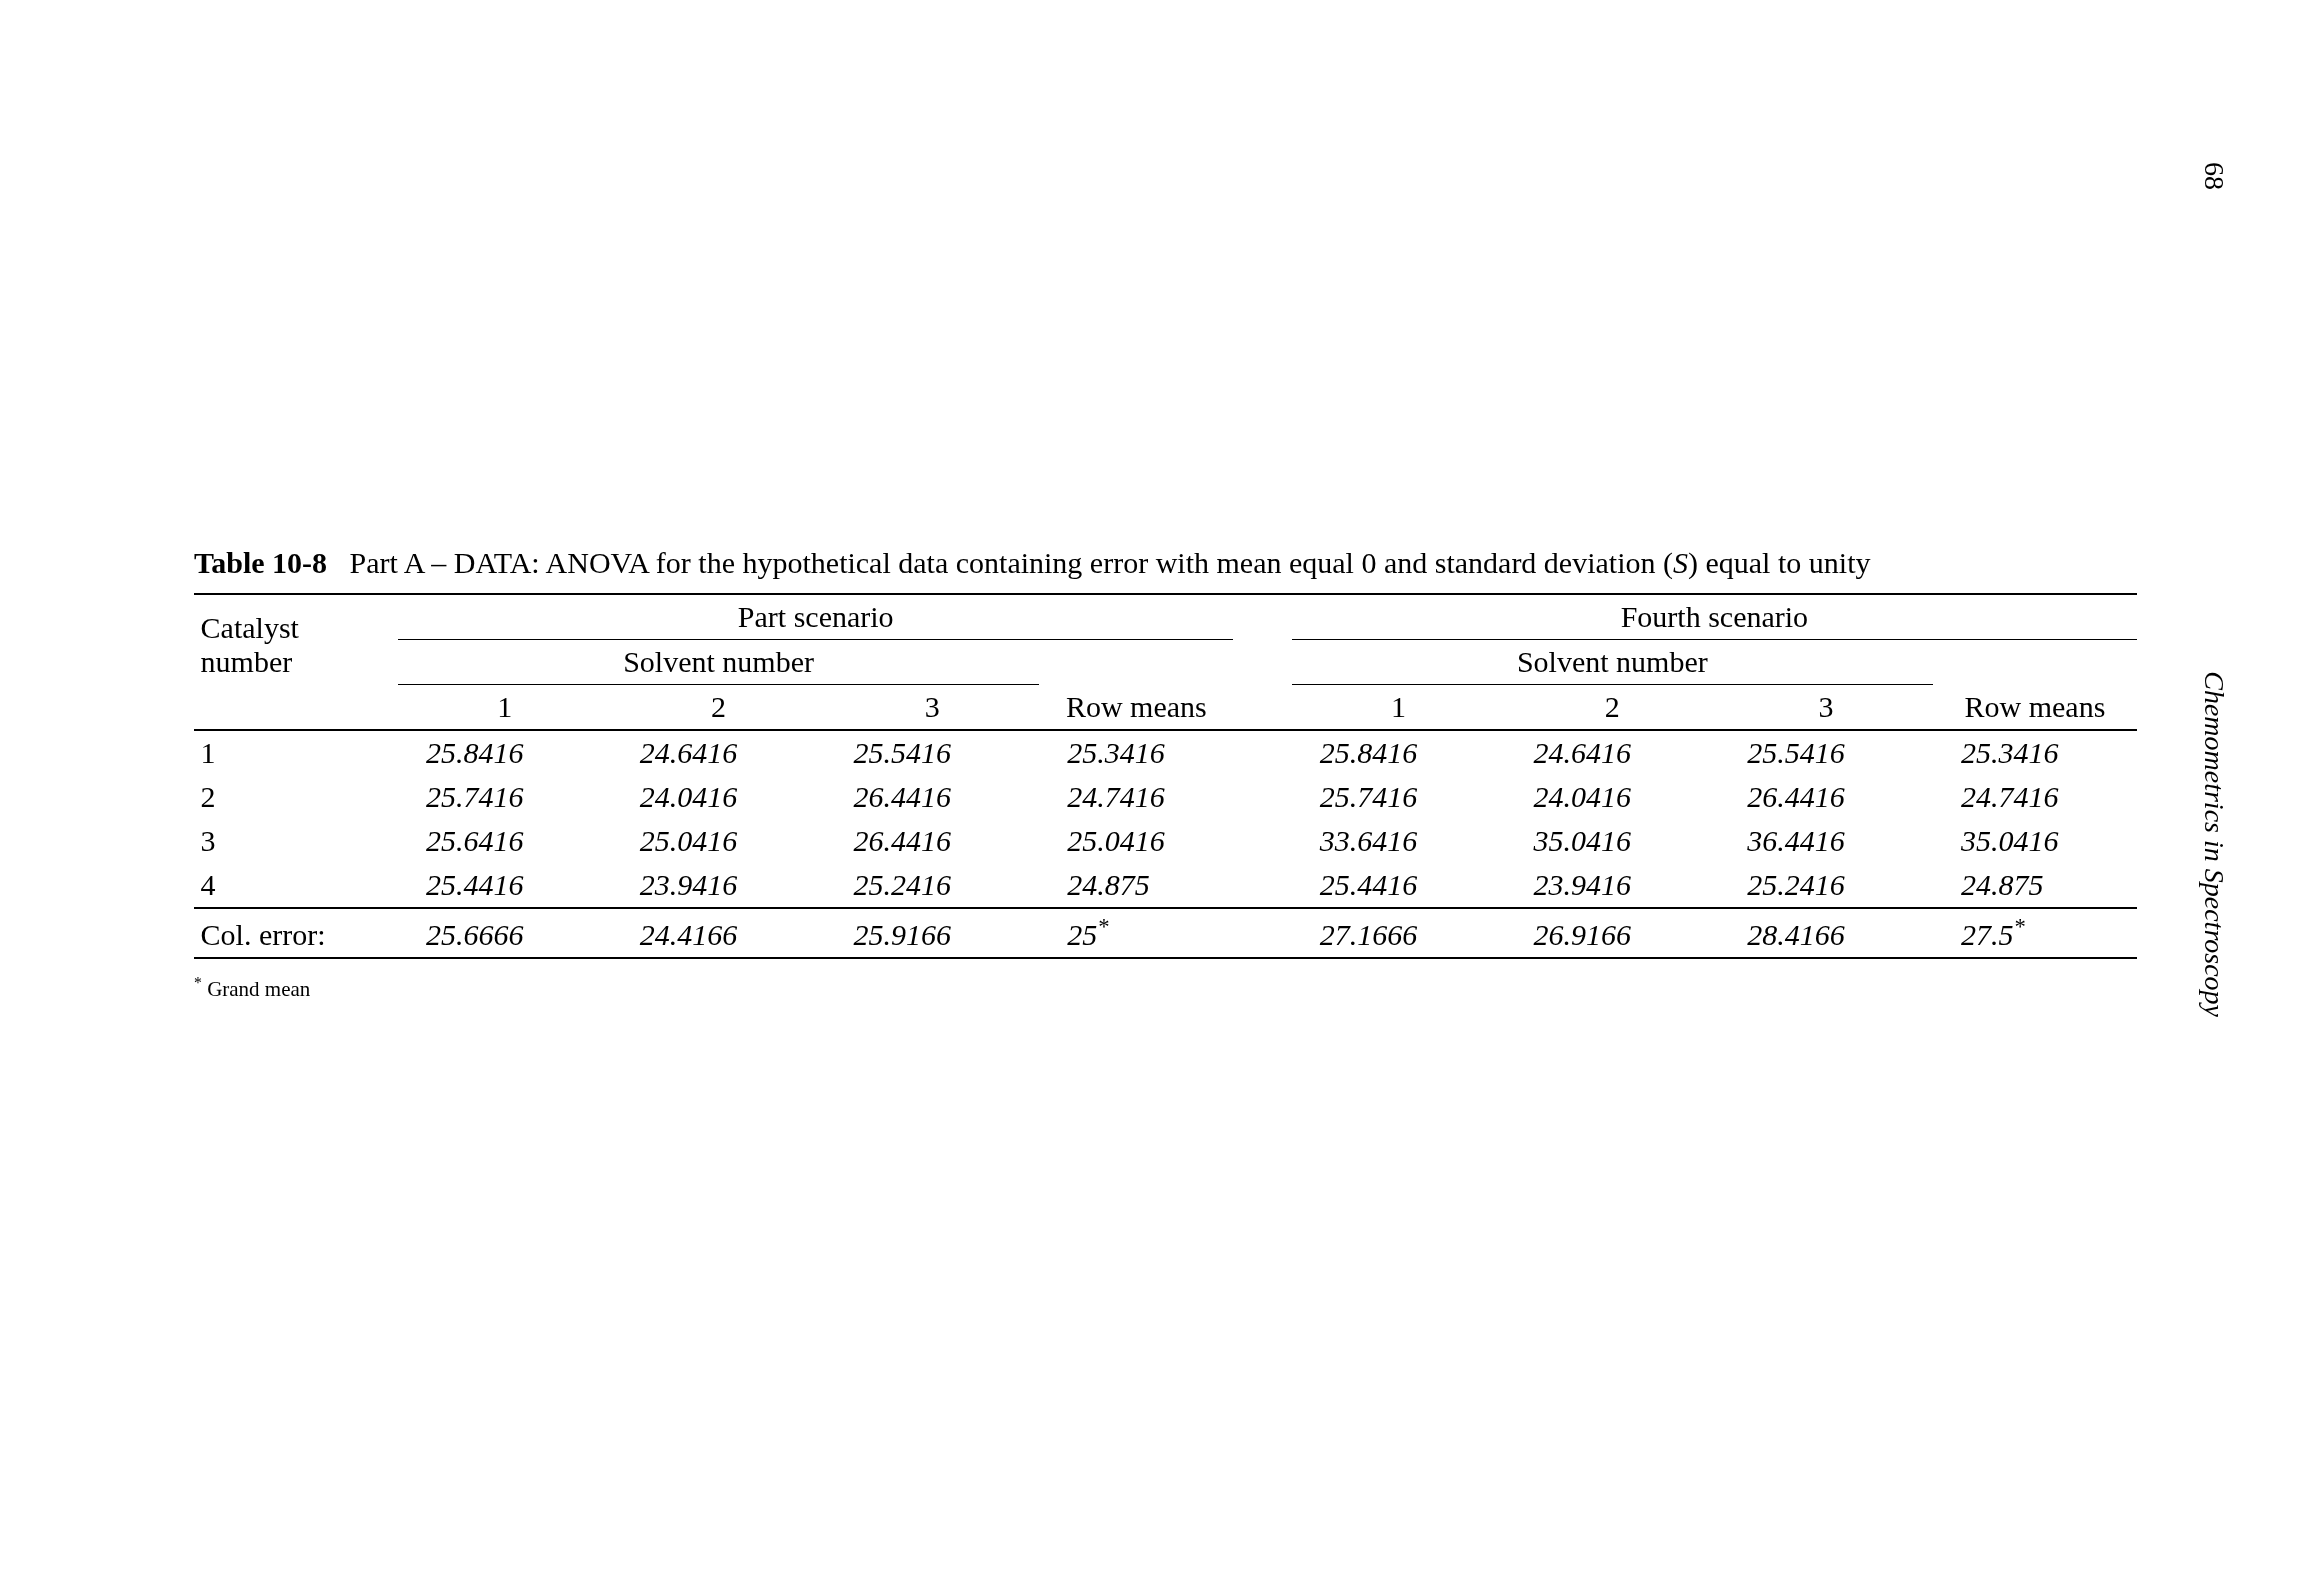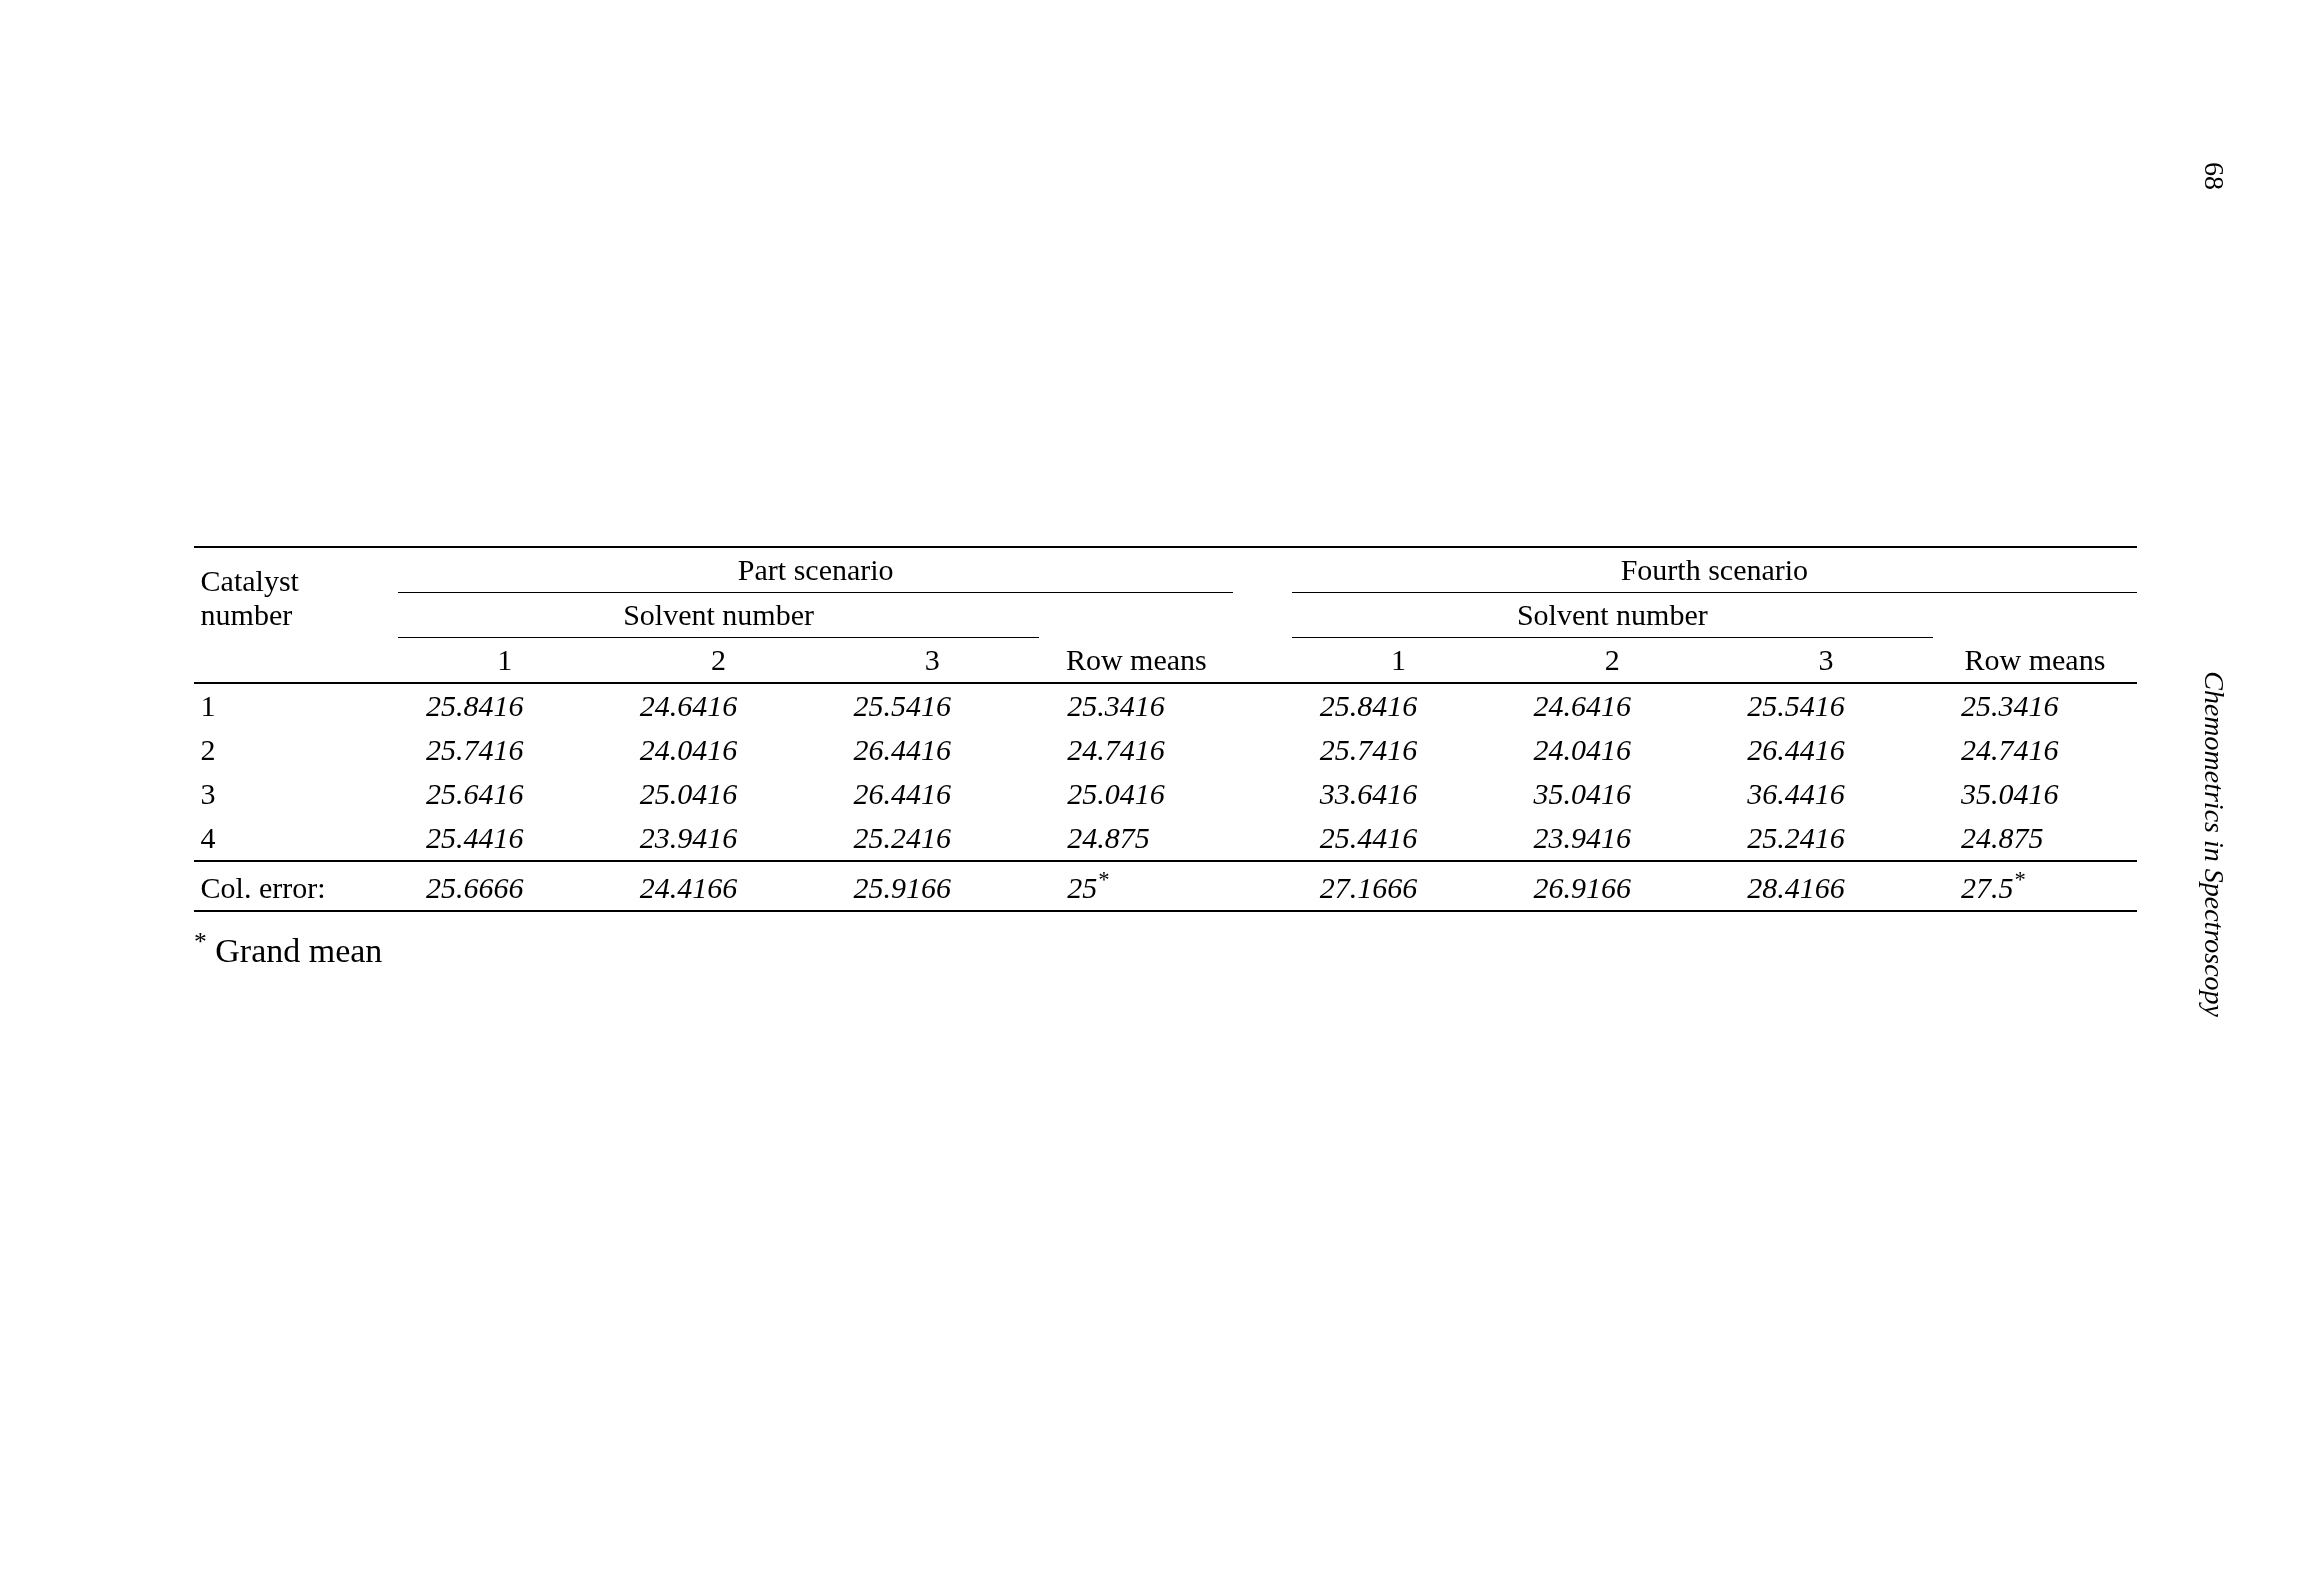--- a/index.html
+++ b/index.html
@@ -60,35 +60,39 @@
     text-align: left;
     font-weight: normal;
     vertical-align: bottom;
   }
   .rule-top { border-top: 2.5px solid #000; }
   .rule-bot { border-bottom: 2.1px solid #000; }
   .subrule  { border-bottom: 1.7px solid #000; }
   .center { text-align: center; }
   .num { text-align: left; padding-left: 28px; font-style: italic; }
   .footnote {
-    font-size: 34px;
+    font-size: 21px;
     margin-top: 15px;
   }
   .ast { font-size: 0.75em; vertical-align: super; }
 </style>
 </head>
 <body>
 
 <div class="page">
 
   <div class="page-number">68</div>
   <div class="side-title">Chemometrics in Spectroscopy</div>
 
   <div class="content">
 
+    <div class="caption">
+      <span class="bold">Table 10-8</span>
+      <span>&nbsp;&nbsp;</span><span>Part A – DATA: ANOVA for the hypothetical data containing error with mean equal 0 and standard deviation (</span><span class="ital">S</span><span>) equal to unity</span>
+    </div>
 
     <table>
       <colgroup>
         <col style="width:10.5%">
         <col style="width:11%">
           <col style="width:11%">
           <col style="width:11%">
           <col style="width:10%">
         <col style="width:3%">
         <col style="width:11%">

